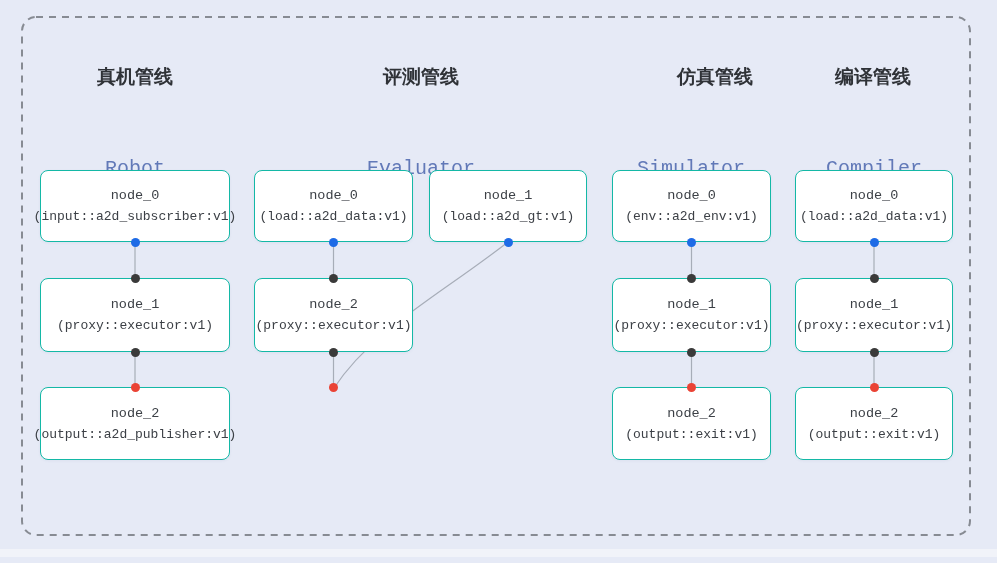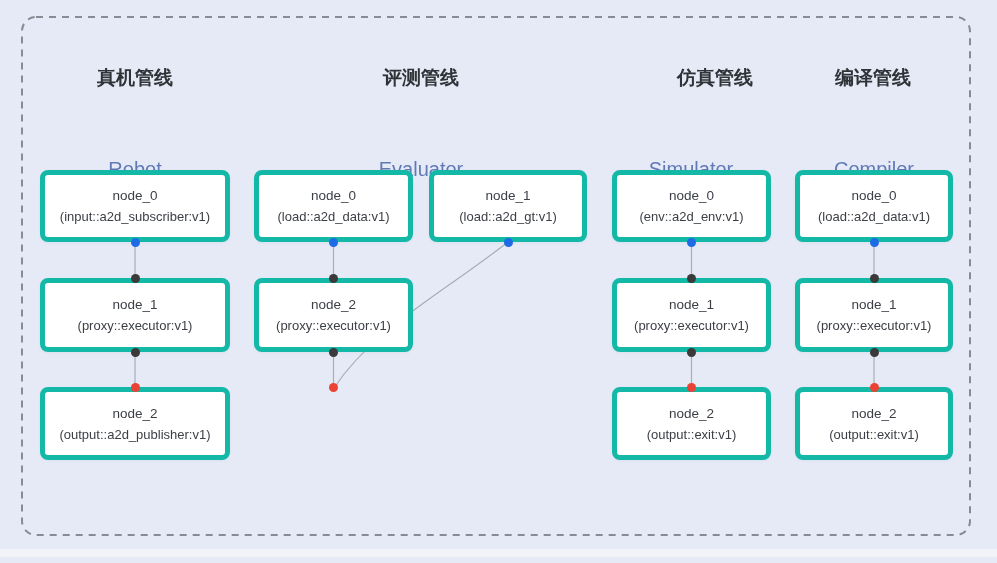--- a/index.html
+++ b/index.html
@@ -2,39 +2,39 @@
 <html><head>
 <meta charset="utf-8">
 <style>
   html,body{margin:0;padding:0;}
   body{
     width:997px;height:563px;overflow:hidden;
     font-family:"Liberation Sans","DejaVu Sans",sans-serif;
     background:#e6eaf6;
     position:relative;
   }
-  .canvas{position:absolute;inset:0;width:997px;height:557px;}
+  .canvas{position:absolute;inset:0;width:997px;height:557px;font-family:Liberation Mono, monospace;}
   .layer-svg{position:absolute;left:0;top:0;z-index:1;}
   .bottom-strip{
     position:absolute;left:0;bottom:0;width:997px;height:8px;
     background:#f1f3f9;z-index:0;
   }
   .title-zh{
     position:absolute;top:66px;transform:translateX(-50%);
     font-size:19px;font-weight:700;color:#2f3237;line-height:24px;
     z-index:2;white-space:nowrap;
   }
   .title-en{
     position:absolute;top:125px;transform:translateX(-50%);
     font-size:20px;font-weight:400;color:#6279b8;line-height:24px;
     z-index:2;white-space:nowrap;margin-top:32px;
   }
   .node{
     position:absolute;z-index:2;box-sizing:border-box;
-    background:#ffffff;border:5px solid #14b8a6;border-radius:8px;
+    background:#ffffff;border:1px solid #14b8a6;border-radius:8px;
     box-shadow:0 1px 3px rgba(60,80,140,0.06);
     display:flex;flex-direction:column;align-items:center;justify-content:center;
     text-align:right;
   }
   .node-name{font-size:13.5px;color:#3c4046;line-height:21px;white-space:nowrap;}
   .node-type{font-size:13px;color:#3c4046;line-height:21px;white-space:nowrap;}
   .dot{
     position:absolute;width:9px;height:9px;border-radius:50%;z-index:3;
   }
   .dot-blue{background:#1e6be6;}

